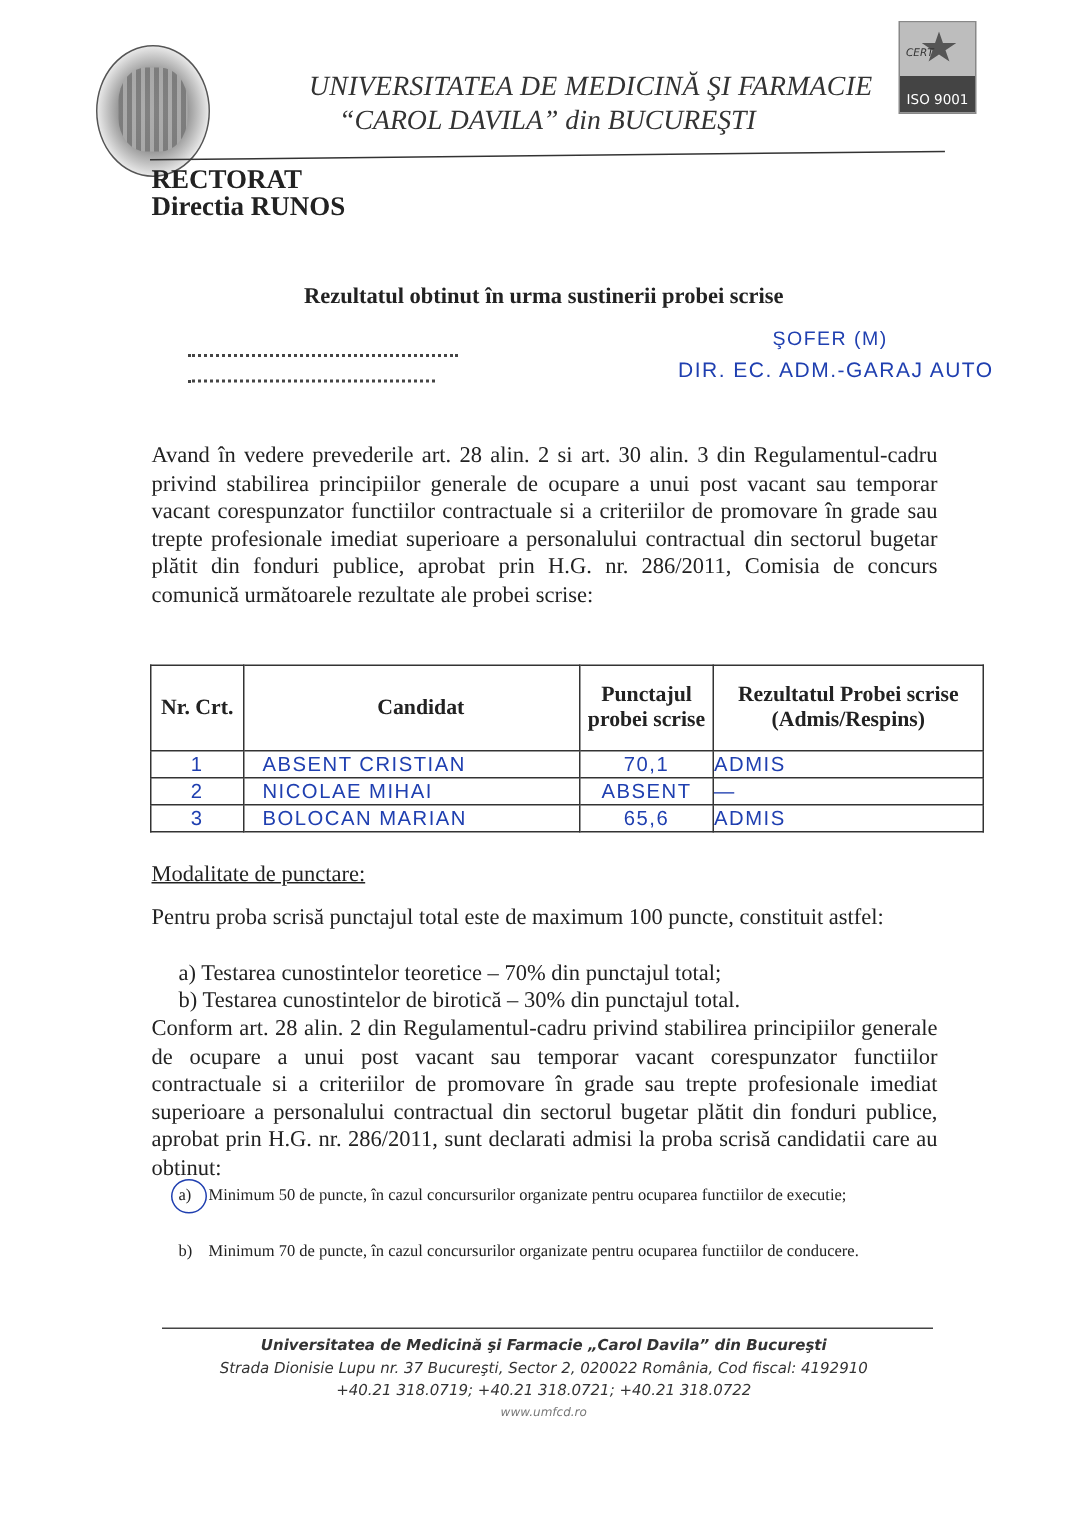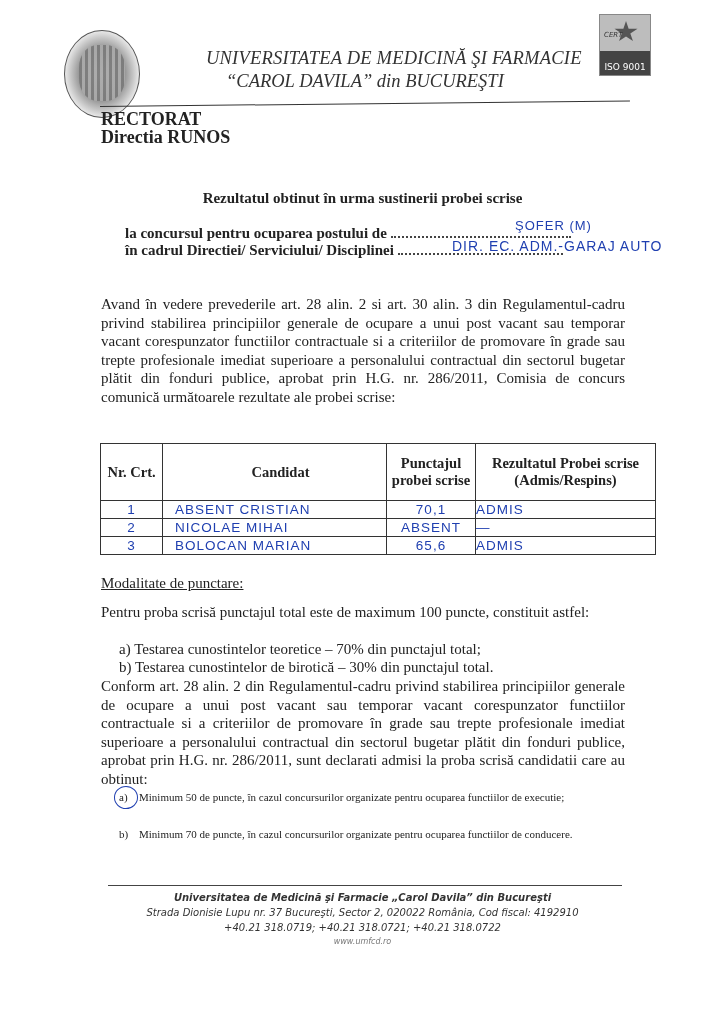--- a/index.html
+++ b/index.html
@@ -75,27 +75,25 @@
 </div>
 <div class="abs rule-top"></div>
 <div class="abs rectorat">
   <div>RECTORAT</div>
   <div>Directia RUNOS</div>
 </div>
 
 <div class="abs title">Rezultatul obtinut în urma sustinerii probei scrise</div>
 
 <div class="abs line1">
-  <span>la concursul pentru ocuparea postului de</span>
   <span class="dots" style="width:180px"></span>
 </div>
 <div class="abs hand hand1">ŞOFER (M)</div>
 
 <div class="abs line2">
-  <span>în cadrul Directiei/ Serviciului/ Disciplinei</span>
   <span class="dots" style="width:165px"></span>
 </div>
 <div class="abs hand hand2">DIR. EC. ADM.-GARAJ AUTO</div>
 
 <div class="abs para p1">Avand în vedere prevederile art. 28 alin. 2 si art. 30 alin. 3 din Regulamentul-cadru privind stabilirea principiilor generale de ocupare a unui post vacant sau temporar vacant corespunzator functiilor contractuale si a criteriilor de promovare în grade sau trepte profesionale imediat superioare a personalului contractual din sectorul bugetar plătit din fonduri publice, aprobat prin H.G. nr. 286/2011, Comisia de concurs comunică următoarele rezultate ale probei scrise:</div>
 
 <table class="abs tbl">
   <thead>
     <tr>
       <th class="c-nr">Nr. Crt.</th>

